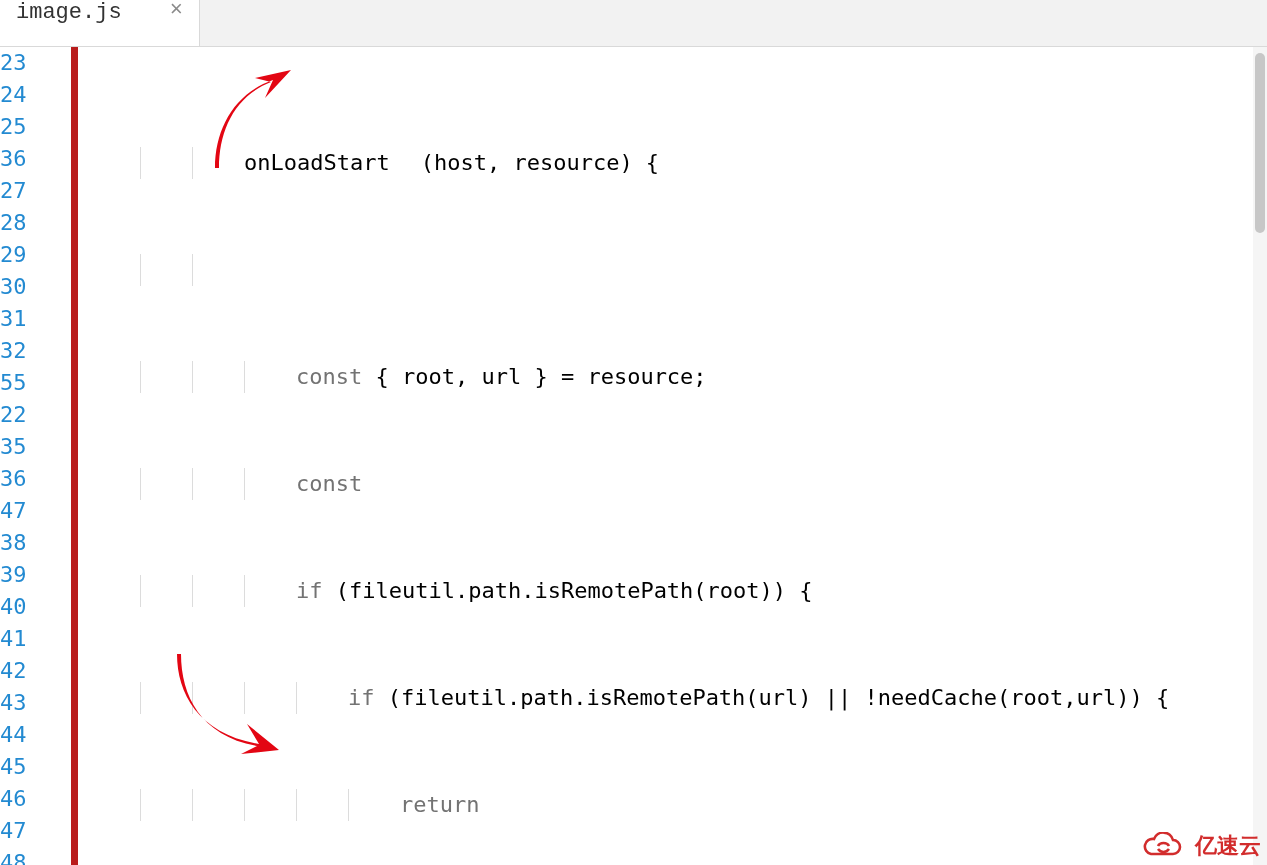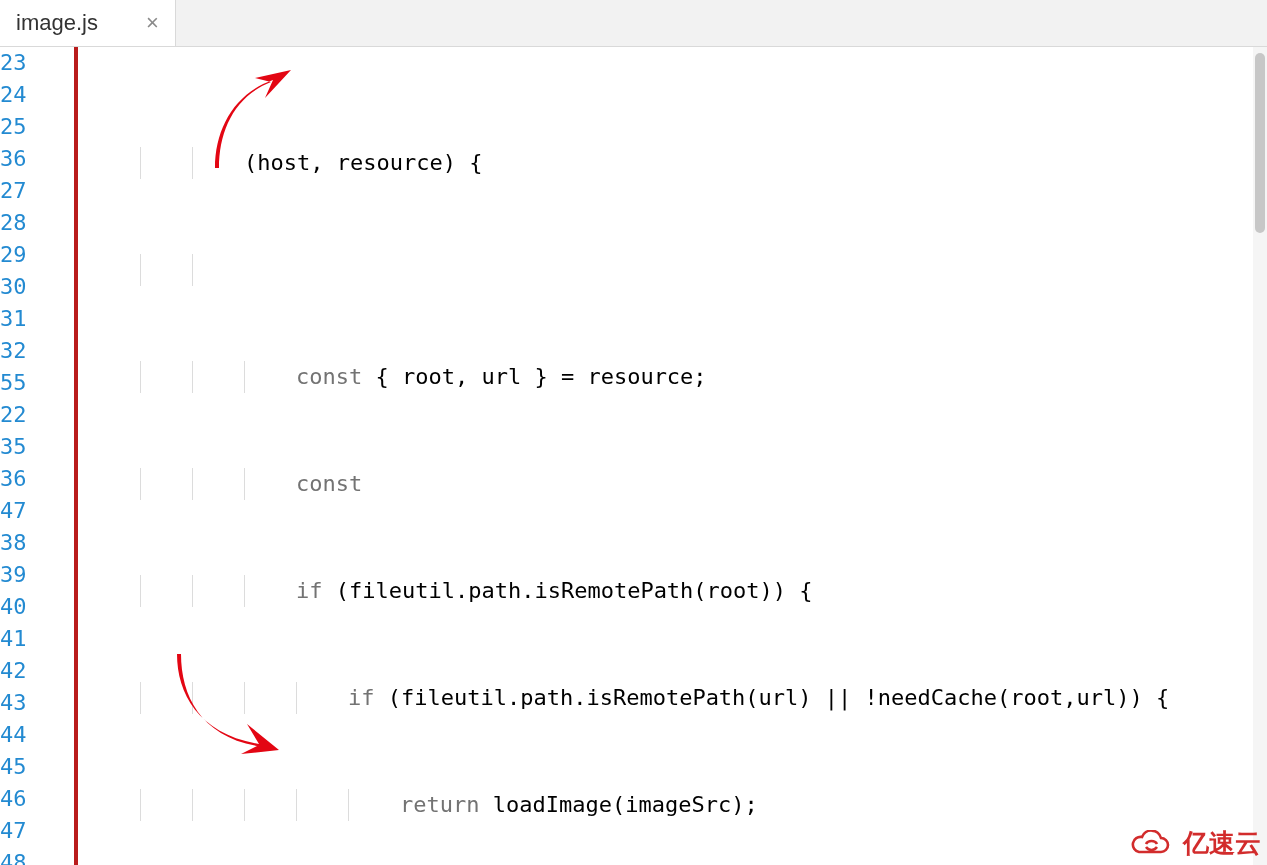--- a/index.html
+++ b/index.html
@@ -15,26 +15,26 @@
   }
   .tabbar {
     height: 46px;
     display: flex;
     align-items: stretch;
     background: #f2f2f2;
     border-bottom: 1px solid #d9d9d9;
   }
   .tab {
     display: flex;
-    align-items: center;
+    align-items: flex-start;
     background: #ffffff;
     border-right: 1px solid #d9d9d9;
     padding: 0 16px;
     gap: 48px;
-    font-family: Liberation Sans, sans-serif;
+    font-family: Liberation Mono, monospace;
     font-size: 22px;
     color: #333;
     cursor: pointer;
     position: relative;
     height: 46px;
   }
   .tab .close {
     color: #8a8a8a;
     font-size: 22px;
     line-height: 1;
@@ -46,21 +46,21 @@
     background: #ffffff;
   }
   .gutter {
     width: 78px;
     background: #ffffff;
     color: #1884cf;
     text-align: right;
     padding-right: 12px;
     box-sizing: border-box;
     user-select: none;
-    border-right: 4px solid #b91c1c;
+    border-right: 7px solid #b91c1c;
   }
   .code {
     position: relative;
     padding-left: 0;
     white-space: pre;
   }
   .line {
     height: 32px;
     line-height: 32px;
     display: flex;
@@ -83,40 +83,40 @@
     left: 0;
     top: 0;
     bottom: 0;
     border-left: 1px solid #dcdcdc;
   }
   .ig:first-child::before { display: none; }
 
   
   .kw   { color: #737373; }     
   .fn   { color: #000; }
-  .punc { color: #000; } 
+  .punc { color: #000; margin-left: 31px; } 
 
   
   .arrow {
     position: absolute;
     pointer-events: none;
   }
   .arrow svg path {
     fill: #e30613;
   }
 
   .watermark {
     position: absolute;
     right: 6px;
     bottom: 4px;
     display: flex;
     align-items: center;
     gap: 12px;
     font-family: -apple-system, "PingFang SC", Arial, sans-serif;
-    font-size: 26px;
+    font-size: 22px;
     color: #d22c2c;
     font-weight: 600;
     margin-top: 33px;
   }
   .watermark svg { flex: none; }
 
   .vscroll {
     position: absolute;
     right: 0;
     top: 0;
@@ -171,21 +171,21 @@
       <div class="line ln">45</div>
       <div class="line ln">46</div>
       <div class="line ln">47</div>
       <div class="line ln">48</div>
     </div>
   <div class="code">
 
     
     <div class="line">
       <span class="ig"></span><span class="ig"></span><span class="ig"></span>
-      <span class="punc">(host, resource) {</span>
+      <span class="fn">onLoadStart</span><span class="punc">(host, resource) {</span>
     </div>
     
     <div class="line">
       <span class="ig"></span><span class="ig"></span><span class="ig"></span>
     </div>
     
     <div class="line">
       <span class="ig"></span><span class="ig"></span><span class="ig"></span><span class="ig"></span>
       <span class="kw">const</span><span> { root, url } = resource;</span>
     </div>
@@ -200,21 +200,21 @@
       <span class="kw">if</span><span> (fileutil.path.isRemotePath(root)) {</span>
     </div>
     
     <div class="line">
       <span class="ig"></span><span class="ig"></span><span class="ig"></span><span class="ig"></span><span class="ig"></span>
       <span class="kw">if</span><span> (fileutil.path.isRemotePath(url) || !needCache(root,url)) {</span>
     </div>
     
     <div class="line">
       <span class="ig"></span><span class="ig"></span><span class="ig"></span><span class="ig"></span><span class="ig"></span><span class="ig"></span>
-      <span class="kw">return</span><span> loadImage(imageSrc);</span>
+      <span class="kw">return</span>
     </div>
     
     
     
     
     
     
     
     
     

